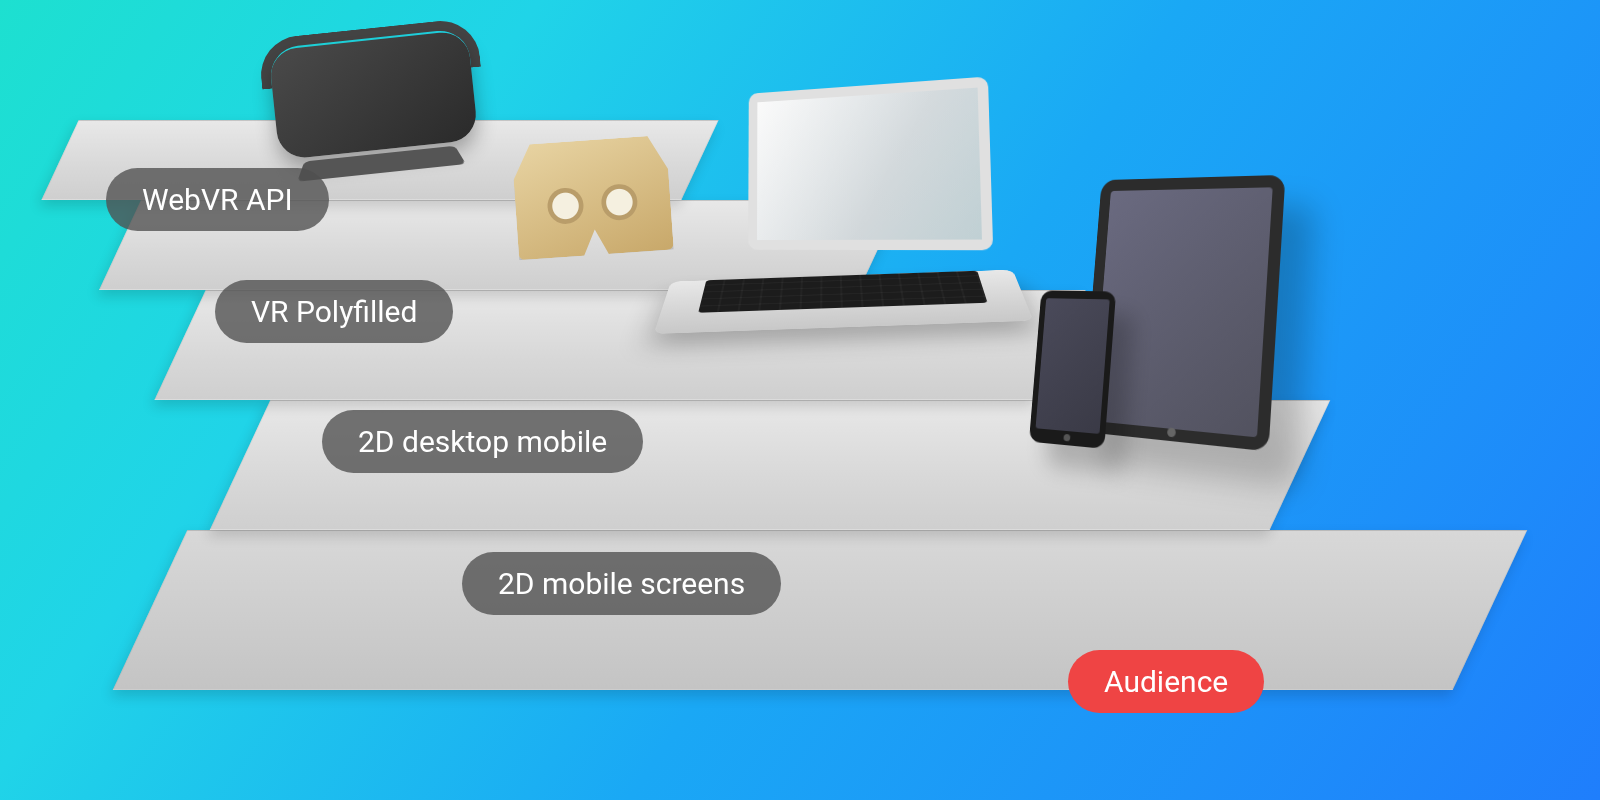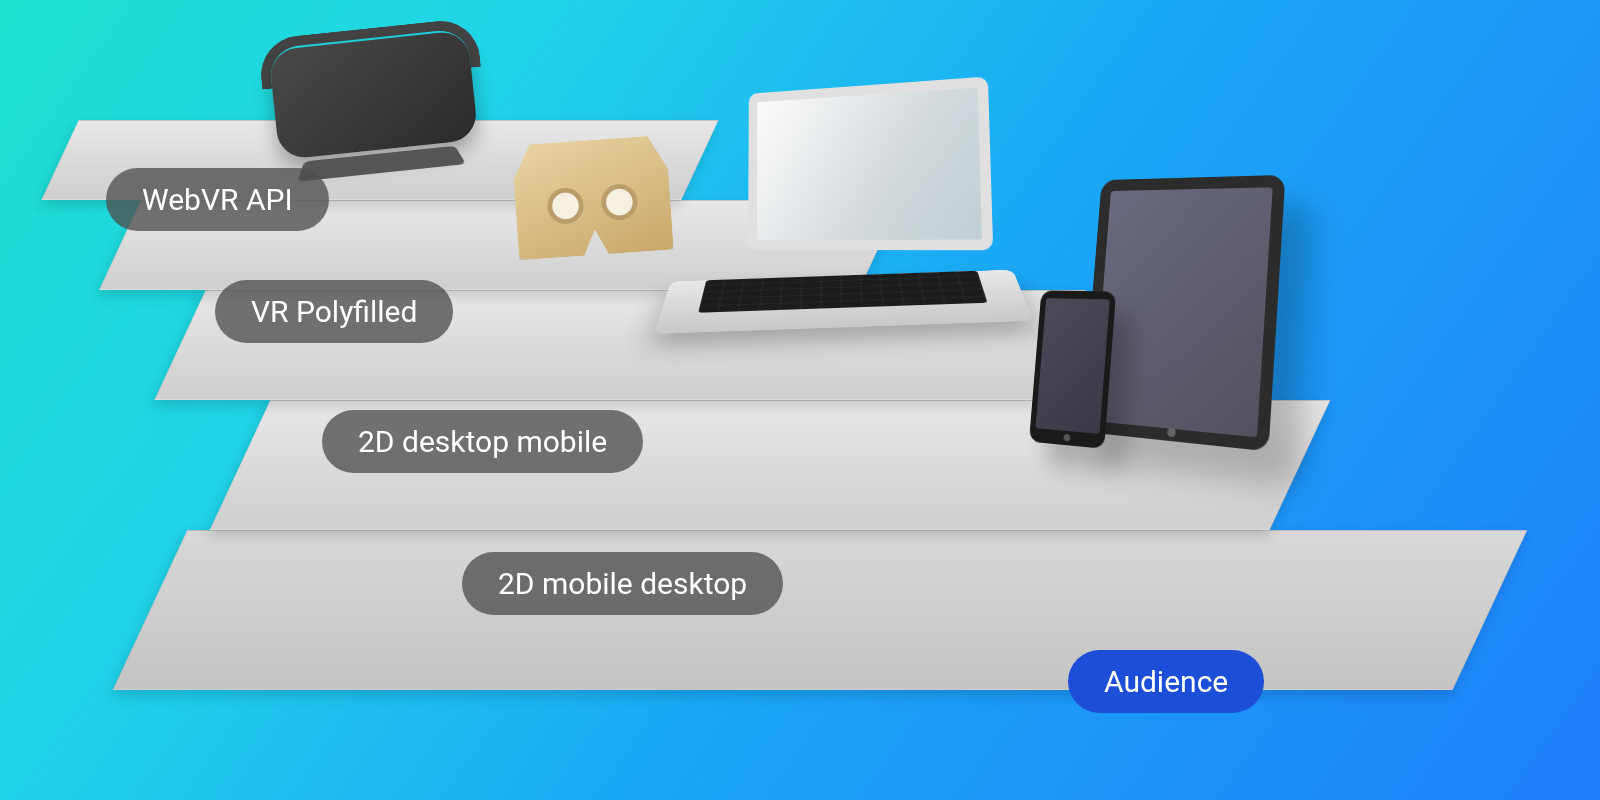--- a/index.html
+++ b/index.html
@@ -24,21 +24,21 @@
   .pill {
     position: absolute;
     background: rgba(80,80,80,0.78);
     color: #fff;
     font-size: 30px;
     font-weight: 400;
     padding: 14px 36px;
     border-radius: 40px;
     white-space: nowrap;
   }
-  .pill.blue { background: #1d4ed8; }
+  .pill.blue { background: #ef4444; }
 
   
   .headset { position: absolute; left: 245px; top: 20px; width: 260px; height: 180px; transform: rotate(-6deg); }
   .headset .body {
     position: absolute; left: 30px; top: 20px; width: 200px; height: 110px;
     background: linear-gradient(145deg,#4a4a4a,#2a2a2a);
     border-radius: 28px;
     box-shadow: 0 10px 20px rgba(0,0,0,0.3);
   }
   .headset .strap {
@@ -156,16 +156,16 @@
 
   <div class="tablet"></div>
   <div class="phone"></div>
 
   <div class="pill" style="left:106px; top:168px;">WebVR API</div>
 
   <div class="pill" style="left:215px; top:280px;">VR Polyfilled</div>
 
   <div class="pill" style="left:322px; top:410px;">2D desktop mobile</div>
 
-  <div class="pill" style="left:462px; top:552px;">2D mobile desktop</div>
+  <div class="pill" style="left:462px; top:552px;">2D mobile screens</div>
 
   <div class="pill blue" style="left:1068px; top:650px;">Audience</div>
 </div>
 
 </body></html>

